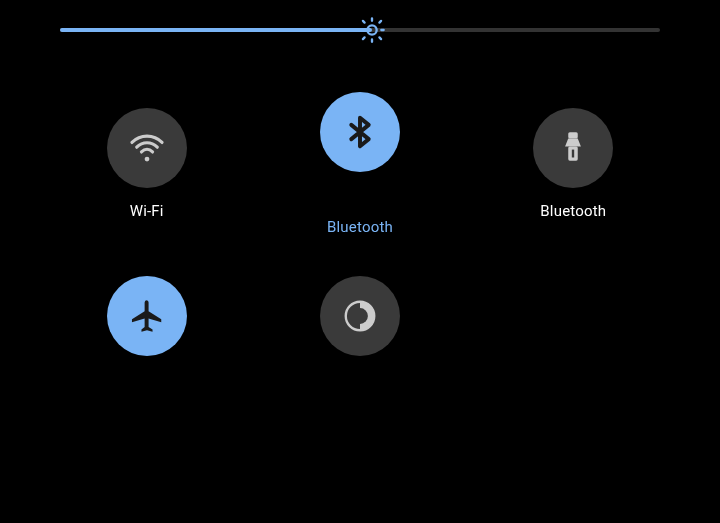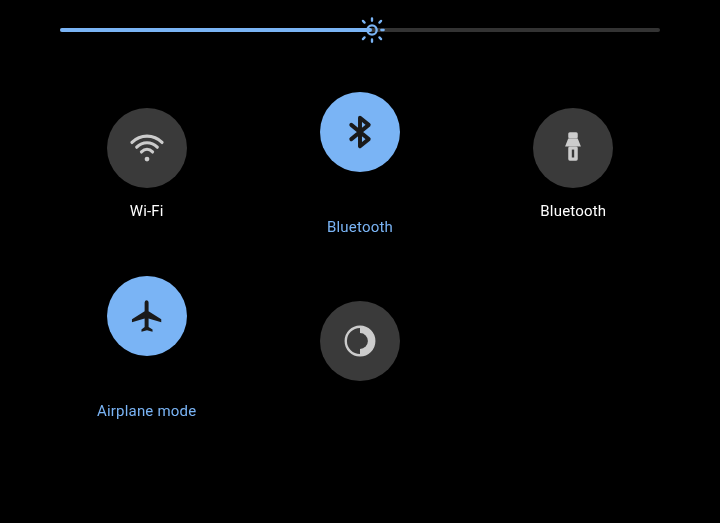--- a/index.html
+++ b/index.html
@@ -162,21 +162,20 @@
     <span class="tile-label">Bluetooth</span>
   </div>
 
 
   <div class="tile">
     <div class="tile-circle active">
       <svg class="icon-svg" viewBox="0 0 24 24">
         <path d="M21 16v-2l-8-5V3.5A1.5 1.5 0 0 0 12 2a1.5 1.5 0 0 0-1.5 1.5V9l-8 5v2l8-2.5V19l-2 1.5V22l3.5-1 3.5 1v-1.5L13 19v-5.5l8 2.5z" fill="#1a1a1a"></path>
       </svg>
     </div>
-    <span class="tile-label active-label">Airplane mode</span>
   </div>
 
   <div class="tile">
     <div class="tile-circle inactive">
       <svg class="icon-svg" viewBox="0 0 24 24">
         <circle cx="12" cy="12" r="9" stroke="#ccc" stroke-width="1.5" fill="#3a3a3a"></circle>
         <path d="M12 3a9 9 0 0 1 0 18z" fill="#ccc"></path>
         <path d="M12 7a5 5 0 0 1 0 10z" fill="#3a3a3a"></path>
       </svg>
     </div>

